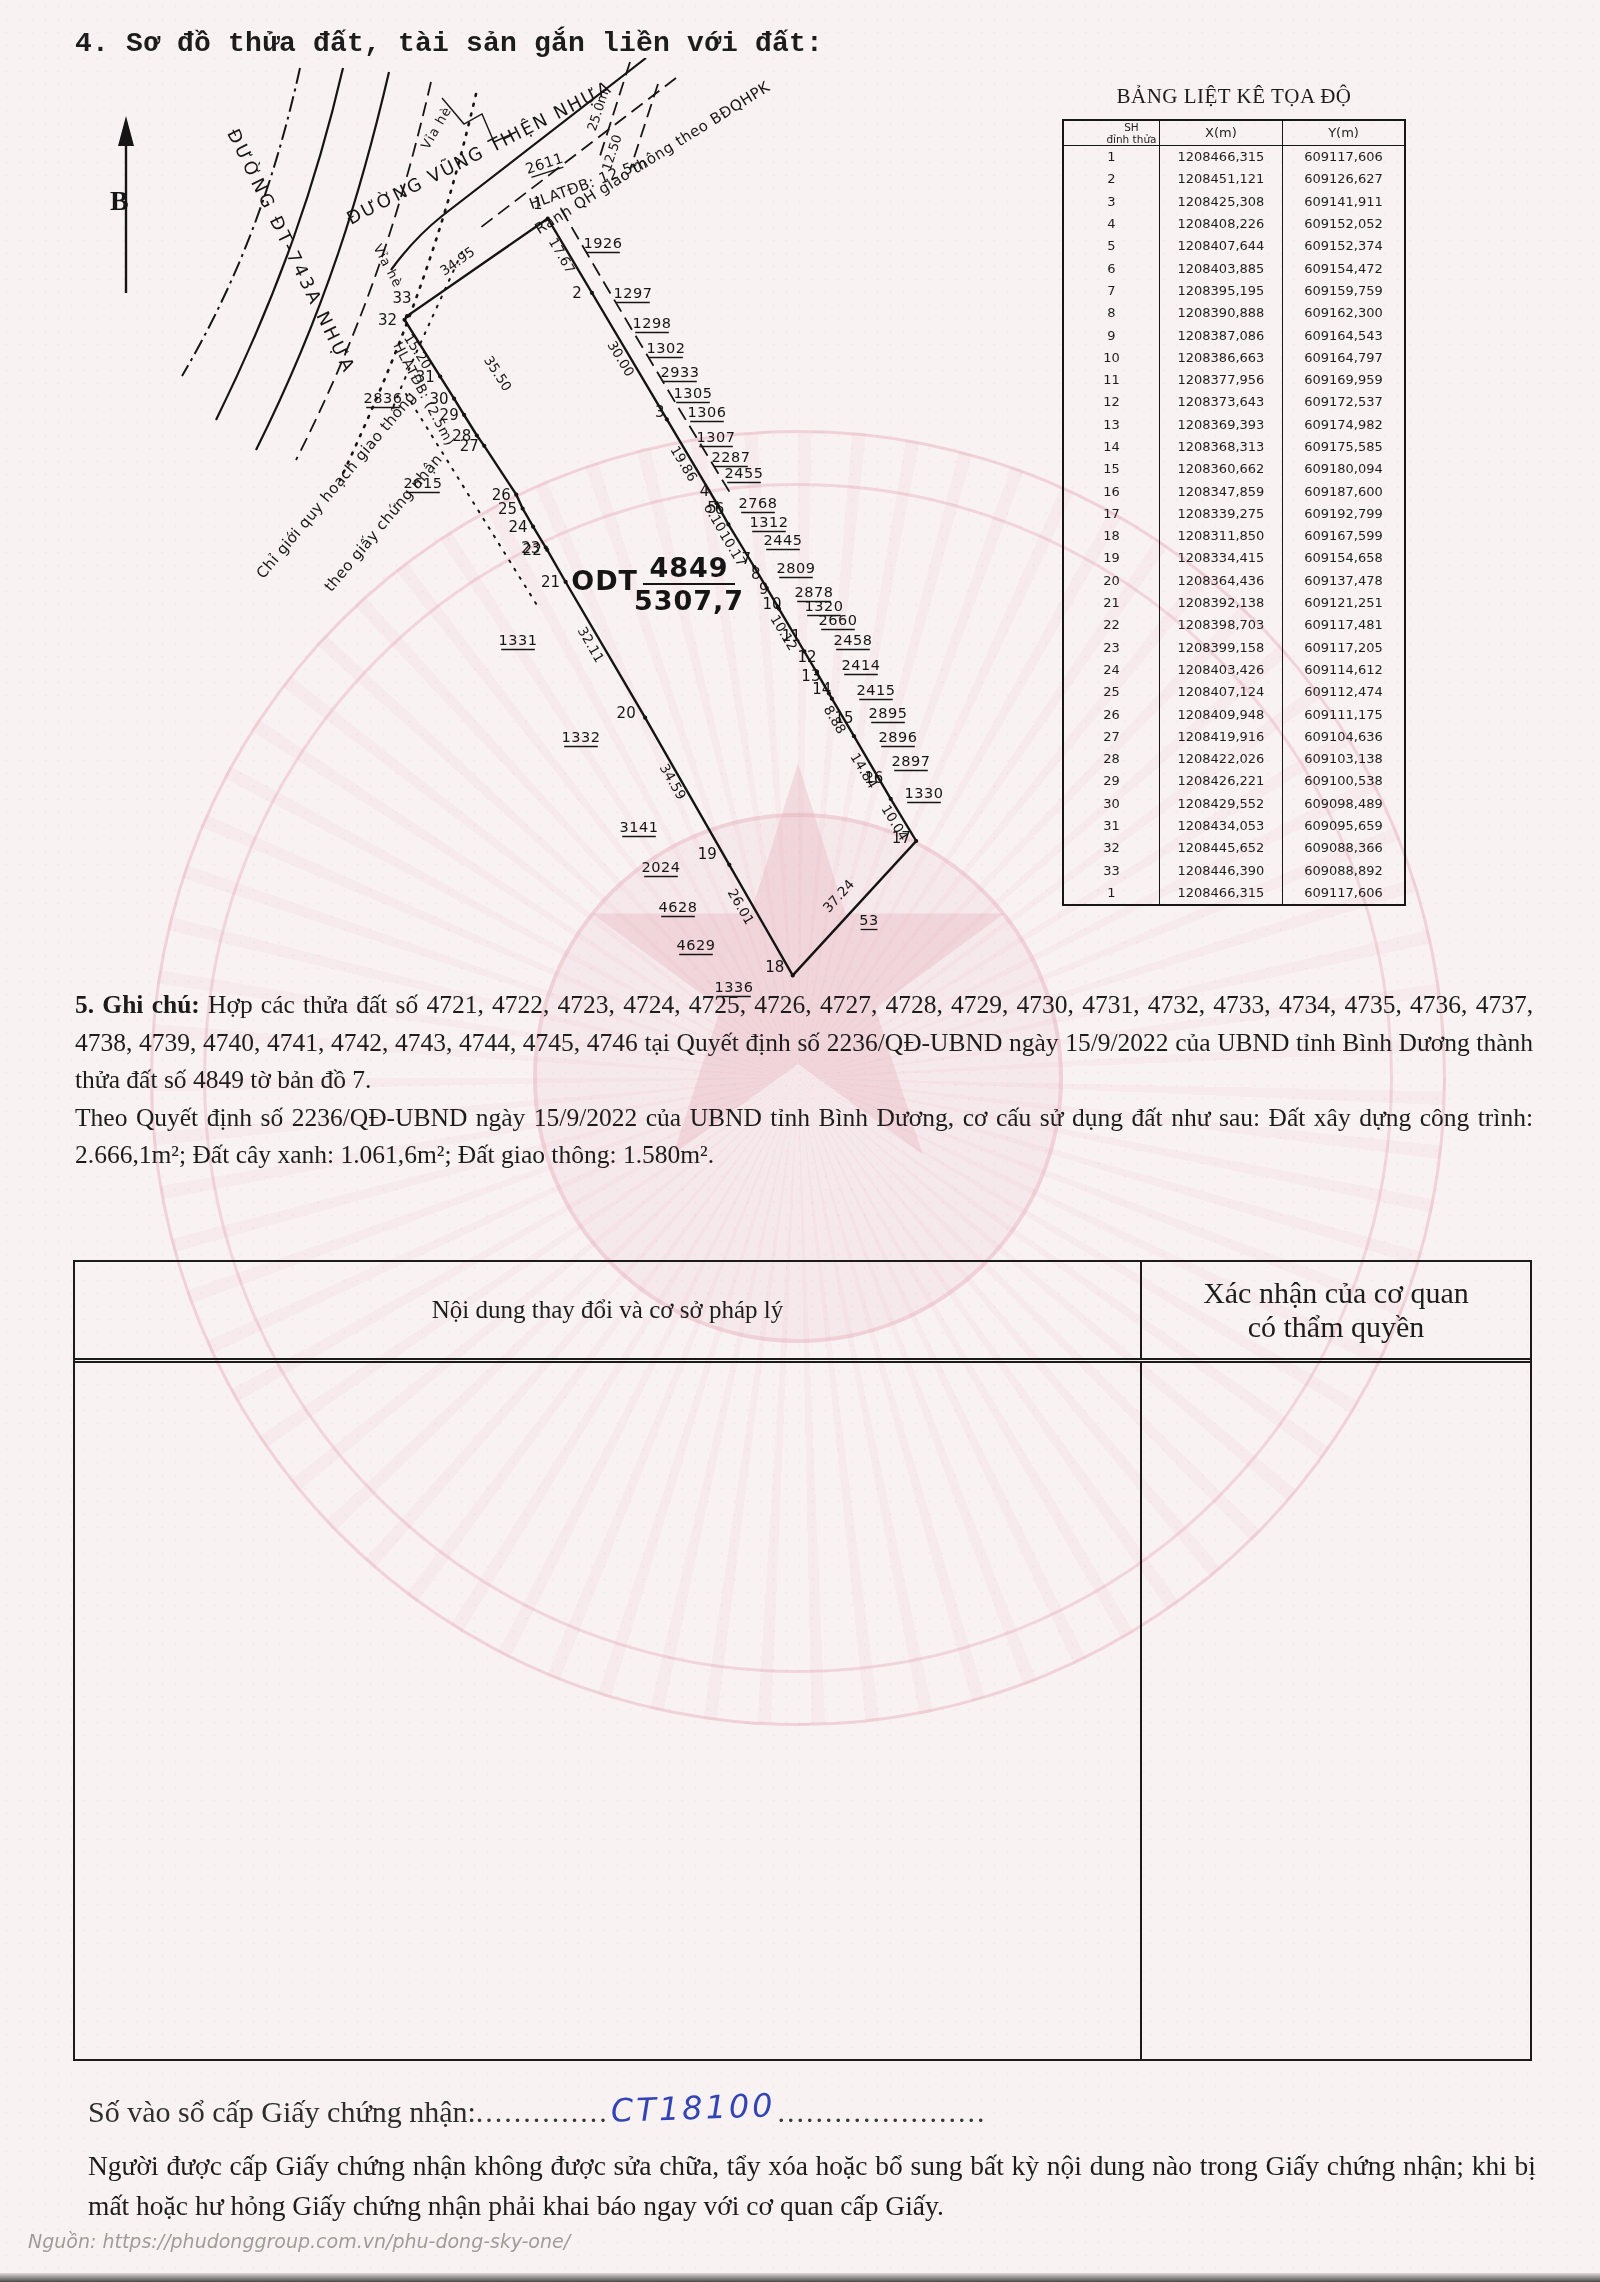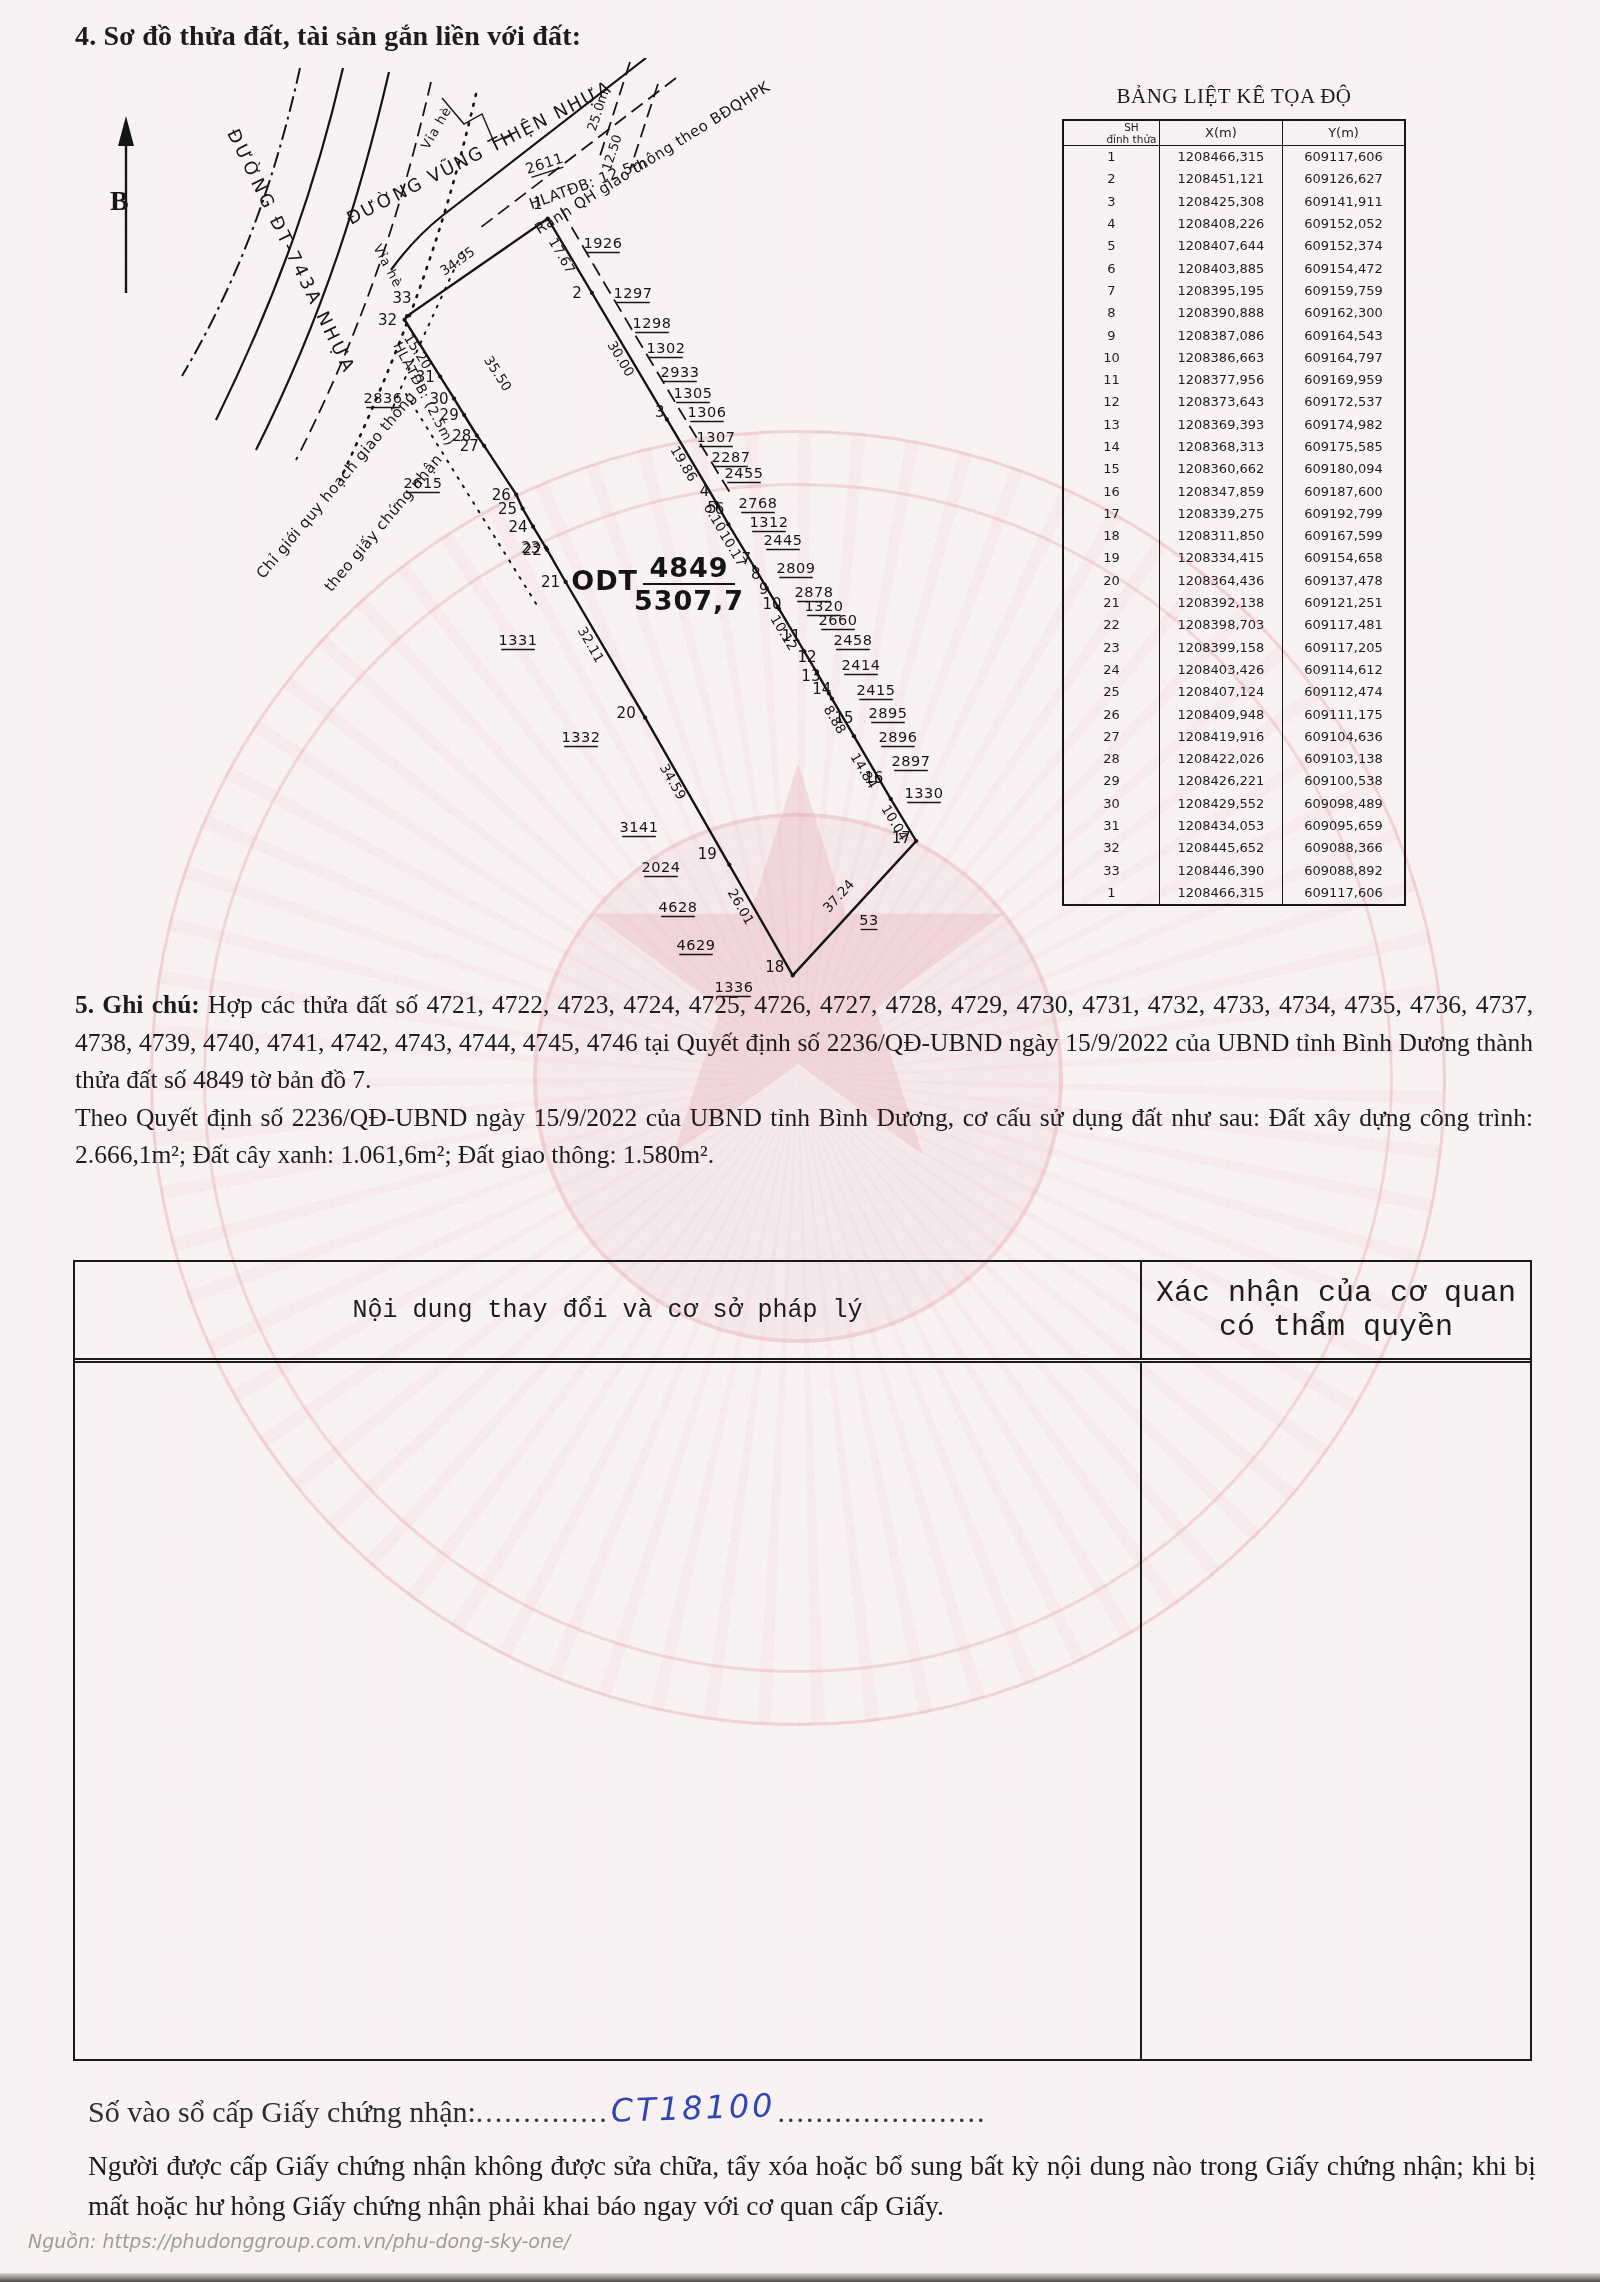--- a/index.html
+++ b/index.html
@@ -16,21 +16,21 @@
   .emblem .ring1{position:absolute;left:50px;top:50px;right:50px;bottom:50px;border-radius:50%;
           border:3px solid rgba(224,153,167,.32);}
   .emblem .ring2{position:absolute;left:380px;top:380px;right:380px;bottom:380px;border-radius:50%;
           border:4px solid rgba(224,153,167,.30);background:rgba(233,175,186,.12);}
   .emblem .star{position:absolute;left:430px;top:330px;width:430px;height:430px;
           background:rgba(226,160,172,.28);
           clip-path:polygon(50% 0%,61% 35%,98% 35%,68% 57%,79% 91%,50% 70%,21% 91%,32% 57%,2% 35%,39% 35%);}
   .content{position:absolute;inset:0;z-index:1;}
 
   .sec-title{position:absolute;font-weight:bold;font-size:28px;letter-spacing:.2px;}
-  #title4{left:75px;top:20px;}
+  #title4{left:75px;top:28px;font-family:Liberation Mono, monospace;}
   #title6{left:75px;top:1220px;font-size:26px;}
 
   
   #map{position:absolute;left:90px;top:58px;width:980px;height:950px;}
   #mapsvg text{font-family:"DejaVu Sans",sans-serif;fill:#151515;}
   .mline{fill:none;stroke:#151515;}
   .solid{stroke-width:2.2;}
   .thin{stroke-width:1.4;}
   .dash{stroke-width:1.8;stroke-dasharray:14 7;}
   .dashdot{stroke-width:2;stroke-dasharray:16 5 3 5;}
@@ -53,21 +53,21 @@
   #coords .c0{width:60px;} #coords .c1{width:128px;} #coords .c2{width:128px;}
 
   
   #sec5{position:absolute;left:75px;top:986px;width:1458px;font-size:25.5px;line-height:37.5px;
         text-align:justify;}
   #sec5 .lead{font-weight:bold;}
   #sec5 p{margin:0;}
 
   
   #chg{position:absolute;left:73px;top:1260px;width:1455px;height:797px;
-       border:2.6px solid #1b1b1b;display:flex;flex-direction:column;font-family:Liberation Mono, monospace;}
+       border:2.6px solid #1b1b1b;display:flex;flex-direction:column;}
   #chg .head{display:flex;border-bottom:5px double #1b1b1b;min-height:96px;}
   #chg .body{display:flex;flex:1;}
   #chg .cl{flex:1;display:flex;flex-direction:column;align-items:center;justify-content:center;
            font-size:25px;}
   #chg .cr{width:388px;border-left:2.2px solid #1b1b1b;display:flex;flex-direction:column;
            align-items:center;justify-content:center;font-size:30px;line-height:34px;}
 
   
   #serial{position:absolute;left:88px;top:2092px;font-size:30px;color:#2e2e2e;white-space:nowrap;}
   #serial .dots{letter-spacing:2px;color:#3a3a3a;}

